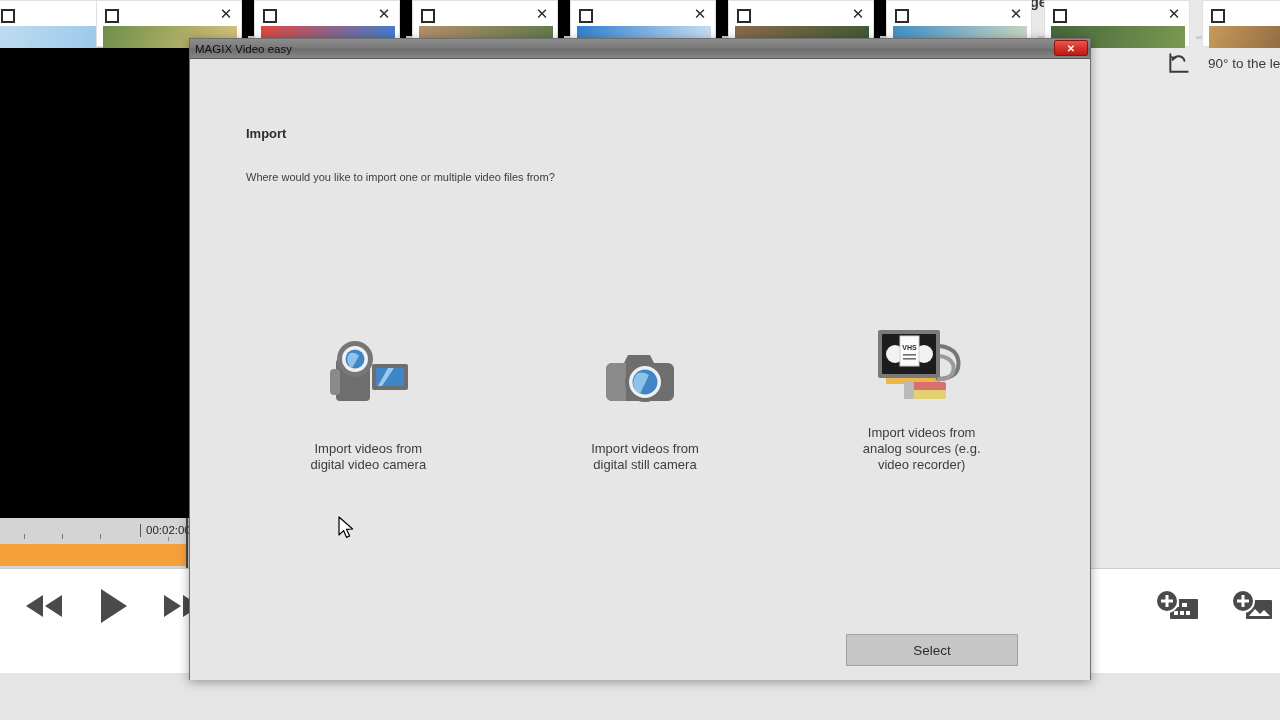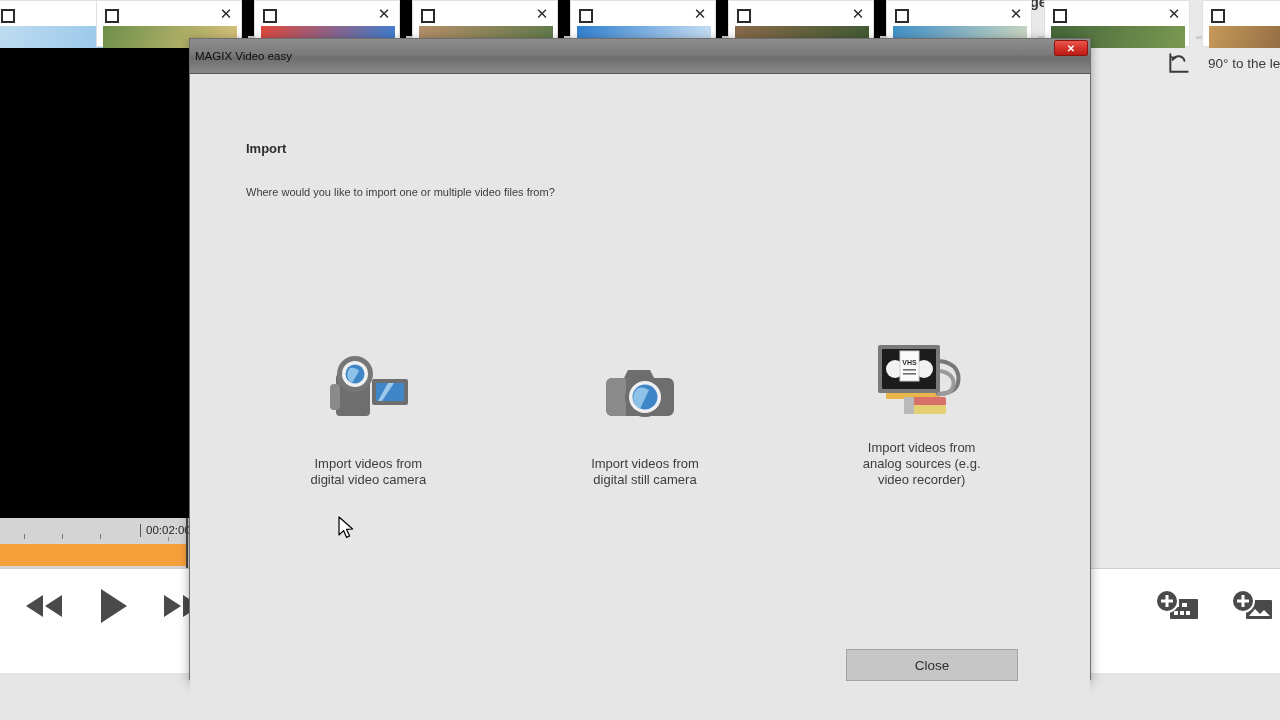--- a/index.html
+++ b/index.html
@@ -102,21 +102,21 @@
   }
 
   
   .dialog {
     position: absolute; left: 189px; top: 38px; width: 902px; height: 642px;
     background: #e6e6e6;
     border: 1px solid #6e6e6e;
     box-shadow: 0 2px 10px rgba(0,0,0,0.35);
   }
   .titlebar {
-    position: relative; height: 35px;
+    position: relative; height: 20px;
     background: linear-gradient(to bottom, #8d8d8d 0%, #7a7a7a 45%, #6d6d6d 55%, #888888 100%);
     border-bottom: 1px solid #555;
     display: flex; align-items: center;
   }
   .titlebar .title {
     font-size: 11.5px; color: #0d0d0d; margin-left: 5px; white-space: nowrap;
   }
   .close-x {
     position: absolute; right: 2px; top: 1px; width: 34px; height: 16px;
     background: linear-gradient(to bottom, #e8584f 0%, #d6322a 50%, #b81d16 100%);
@@ -386,21 +386,21 @@
               <rect x="32" y="70" width="10" height="9" rx="1" fill="#b9b9b9"></rect>
             </svg>
           </span>
           <span class="opt-label">Import videos from
 analog sources (e.g.
 video recorder)</span>
         </button>
 
       </div>
 
-      <button class="close-btn">Close</button>
+      <button class="close-btn">Select</button>
     </div>
   </div>
 
   <div class="cursor">
     <svg width="18" height="26" viewBox="0 0 18 26">
       <path d="M1 1 1 19 5.6 14.6 8.6 21.4 11.6 20 8.6 13.4 14.6 13z" fill="#fff" stroke="#000" stroke-width="1.2" stroke-linejoin="round"></path>
     </svg>
   </div>
 
 </div>

